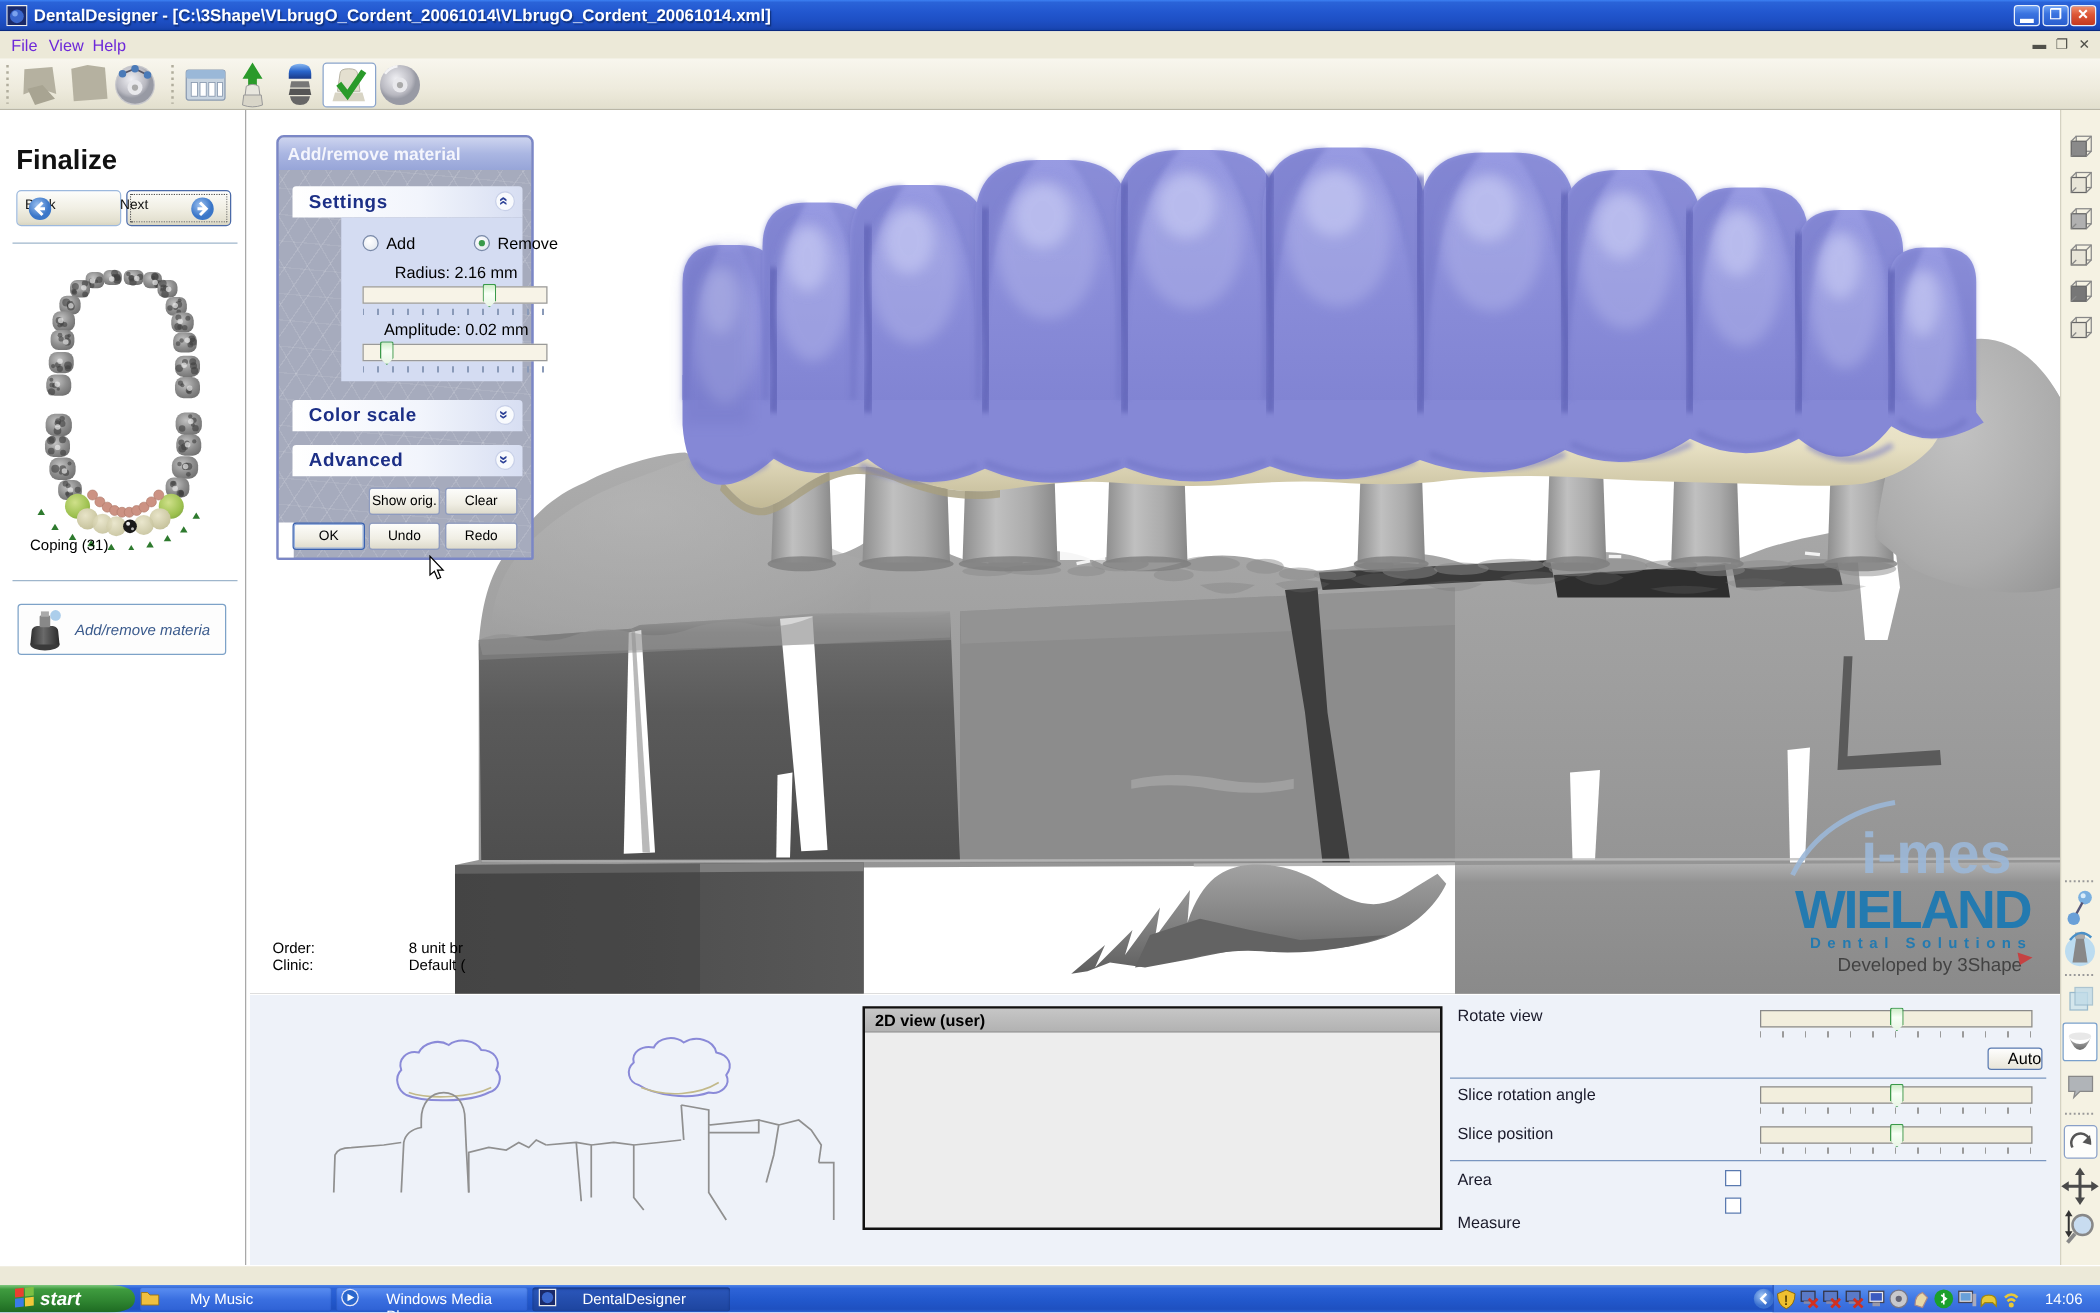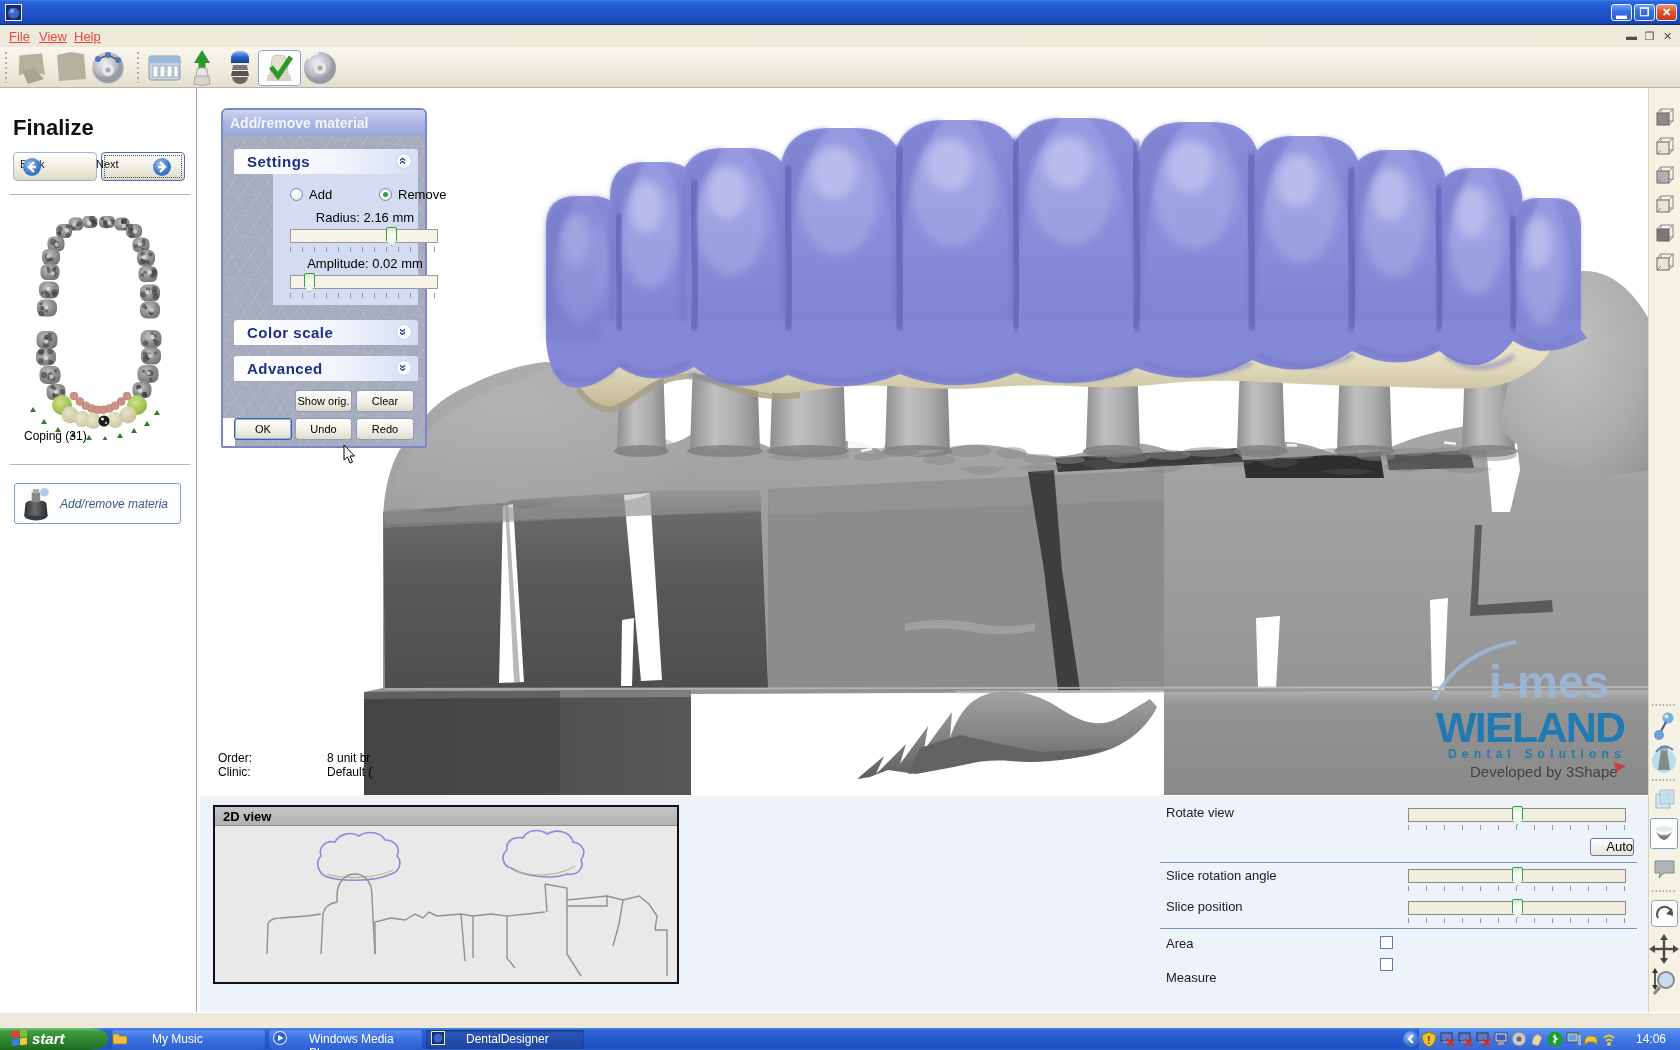--- a/index.html
+++ b/index.html
@@ -12,21 +12,21 @@
   background:linear-gradient(180deg,#3c81f3 0%,#2a63d8 8%,#2257cf 40%,#1d4fc4 70%,#1a47b5 92%,#1341a8 100%);
   border-bottom:1px solid #0a2a80;
 }
 #titletext { left:27px; top:5px; color:#ffffff; font-weight:bold; font-size:13.5px; text-shadow:1px 1px 1px #10307a; letter-spacing:0px; }
 .winbtn { top:4px; width:21px; height:17px; border-radius:3px; border:1px solid #e8f0fc; color:#fff; font-size:11px; text-align:center; line-height:15px; font-weight:bold; }
 .winbtn.blue { background:linear-gradient(180deg,#6ba1f5 0%,#3a73e0 40%,#2a5ecf 100%); }
 .winbtn.red { background:linear-gradient(180deg,#f0926f 0%,#dd5636 45%,#c43a20 100%); }
 
 
 #menubar { left:0; top:25px; width:1680px; height:22px; background:#ece9d8; }
-.menuitem { top:29px; font-size:13px; color:#ef4444;text-decoration:underline; }
+.menuitem { top:29px; font-size:13px; color:#6d28d9; }
 .mdibtn { top:29px; width:17px; height:15px; font-size:11px; color:#50504a; text-align:center; line-height:14px; }
 
 
 #toolbar { left:0; top:47px; width:1680px; height:41px; background:linear-gradient(180deg,#f8f6ee 0%,#eeebdd 60%,#e2dfcd 100%); border-bottom:1px solid #b9b6a6; }
 
 
 #leftpanel { left:0; top:88px; width:197px; height:924px; background:#ffffff; border-right:1px solid #a8a8a8; }
 #finalize { left:13px; top:115px; font-size:22px; font-weight:bold; color:#111; }
 .navbtn { top:152px; height:29px; width:84px; border:1px solid #9db9dd; border-radius:4px;
   background:linear-gradient(180deg,#fdfdfb 0%,#f1efe4 50%,#e2dfce 90%,#d8d5c2 100%);
@@ -90,20 +90,21 @@
 <body>
 <div id="screen">
 
   <div id="titlebar" class="abs"></div>
   <svg class="abs" style="left:5px;top:4px" width="17" height="17">
       <rect x="0" y="0" width="17" height="17" fill="#f0f0f0"></rect>
       <rect x="1" y="1" width="15" height="15" fill="#1a2a6a"></rect>
       <circle cx="8.5" cy="9" r="5.5" fill="#3a66cc"></circle>
       <circle cx="7" cy="7" r="2.2" fill="#7aa2ee"></circle>
     </svg>
+  <div id="titletext" class="abs">DentalDesigner - [C:\3Shape\VLbrugO_Cordent_20061014\VLbrugO_Cordent_20061014.xml]</div>
   <div class="winbtn blue abs" style="left:1611px"><span style="position:relative;top:3px">▬</span></div>
   <div class="winbtn blue abs" style="left:1634px">❐</div>
   <div class="winbtn red abs" style="left:1656px">✕</div>
 
   <div id="menubar" class="abs"></div>
   <div class="menuitem abs" style="left:9px">File</div>
   <div class="menuitem abs" style="left:39px">View</div>
   <div class="menuitem abs" style="left:74px">Help</div>
   <div class="mdibtn abs" style="left:1623px">▬</div>
   <div class="mdibtn abs" style="left:1641px">❐</div>
@@ -756,34 +757,34 @@
         <path d="M 31,861 l -6,-4 l 0,8 Z"></path>
       </g>
 <circle cx="18" cy="892" r="8" fill="#c8dcf0" stroke="#888" stroke-width="2"></circle>
       <line x1="12" y1="899" x2="6" y2="906" stroke="#888" stroke-width="3"></line>
 <line x1="7" y1="884" x2="7" y2="898" stroke="#333" stroke-width="1.6"></line>
       <path d="M 7,880 l 3,5 l -6,0 Z" fill="#333"></path>
       <path d="M 7,902 l 3,-5 l -6,0 Z" fill="#333"></path>
     </svg>
 
   <div id="bottomsec" class="abs"></div>
-  <div class="panel2d abs" style="left:213px;top:805px;width:466px;">
-      <div class="ptitle">2D view</div>
-    </div>
   <svg id="view2d" class="abs" style="left:215px;top:826px" width="462" height="156">
       <path d="M 110,50 C 103,46 100,36 106,30 C 103,22 110,14 120,16 C 124,8 136,5 144,10 C 152,4 166,6 170,14 C 180,14 186,22 182,30 C 188,36 184,46 176,48 C 160,56 124,56 110,50 Z" stroke="#8a8ad8" stroke-width="1.6" fill="none"></path>
 <path d="M 112,48 C 130,54 162,52 178,44" stroke="#c2b98a" stroke-width="1.3" fill="none"></path>
 <path d="M 122,70 C 122,56 130,48 140,48 C 150,48 157,56 157,70" stroke="#909090" stroke-width="1.4" fill="none"></path>
 <path d="M 122,70 L 122,76 Q 110,78 108,88 L 106,128 M 157,70 L 158,92 L 160,128" stroke="#909090" stroke-width="1.4" fill="none"></path>
 <path d="M 296,42 C 288,40 285,30 292,24 C 290,16 298,10 308,12 C 312,4 324,2 332,8 C 342,2 356,6 358,16 C 368,18 372,26 366,34 C 370,42 362,50 352,48 C 336,54 308,50 296,42 Z" stroke="#8a8ad8" stroke-width="1.6" fill="none"></path>
 <path d="M 298,44 C 318,52 344,50 360,40" stroke="#c2b98a" stroke-width="1.3" fill="none"></path>
 <path d="M 52,128 L 53,98 Q 55,92 66,92 L 92,90 L 106,88 M 160,128 L 160,96 L 176,92 L 190,94 L 200,88 L 208,92 L 214,86 L 222,90" stroke="#909090" stroke-width="1.4" fill="none"></path>
 <path d="M 222,90 L 246,88 L 258,90 L 258,132 M 246,88 L 250,135 M 258,90 L 276,88 L 292,90 L 292,132 L 300,142 M 292,90 L 312,88 L 330,86" stroke="#909090" stroke-width="1.4" fill="none"></path>
 <path d="M 330,58 L 332,86 M 330,58 L 352,62 L 352,74 L 392,70 L 392,80 L 352,80 L 352,74 M 392,70 L 408,74 L 404,98 L 398,120 M 408,74 L 424,70 L 434,78 L 442,90 L 440,104 M 352,80 L 352,128 L 366,150 M 440,104 L 452,104 L 452,150" stroke="#909090" stroke-width="1.4" fill="none"></path>
     </svg>
+  <div class="panel2d abs" style="left:690px;top:805px;width:464px;background:#ededed">
+      <div class="ptitle">2D view (user)</div>
+    </div>
 
   <div class="ctrl-label abs" style="left:1166px;top:805px">Rotate view</div>
   <div class="slider abs" style="left:1408px;top:808px">
       <div class="sl-thumb" style="left:103px"></div>
     </div>
   <div class="ticks abs" style="left:1408px;top:825px;width:220px"></div>
   <div id="autobtn" class="abs" style="left:1590px;top:838px">Auto</div>
   <div class="sepline abs" style="left:1160px;top:862px;width:477px;background:#7a96c0"></div>
   <div class="ctrl-label abs" style="left:1166px;top:868px">Slice rotation angle</div>
   <div class="slider abs" style="left:1408px;top:869px">

